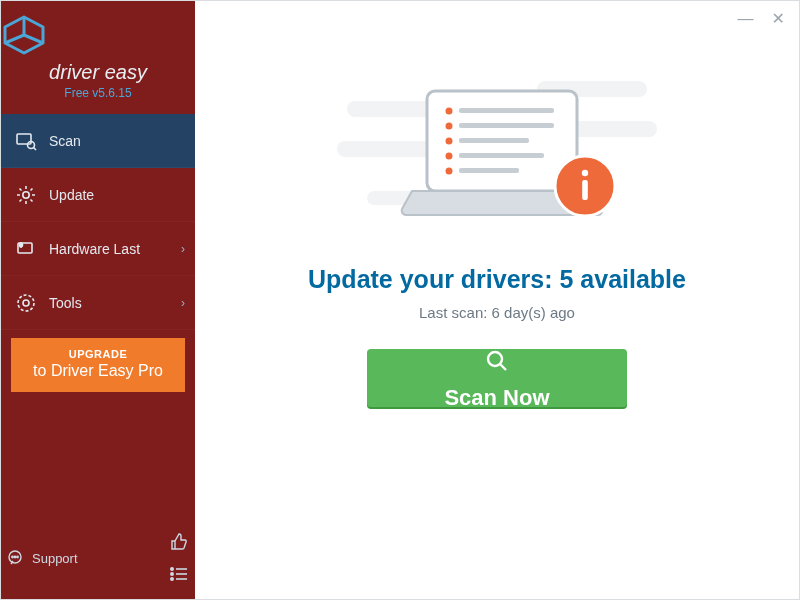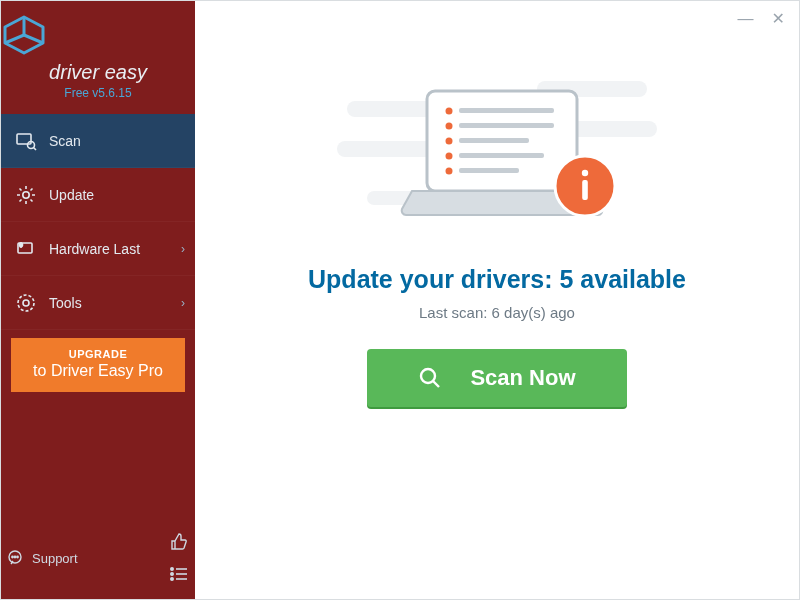--- a/index.html
+++ b/index.html
@@ -33,21 +33,21 @@
   .main { flex: 1; position: relative; background: #fff; }
   .titlebar { position: absolute; top: 0; right: 0; display: flex; gap: 18px; padding: 10px 14px; }
   .titlebar span { color: #9aa4ad; font-size: 16px; cursor: pointer; line-height: 1; }
 
   .content { height: 100%; display: flex; flex-direction: column; align-items: center; justify-content: flex-start; padding-top: 70px; }
   .illus { width: 320px; height: 170px; position: relative; }
   .cloud { position: absolute; background: #f1f3f5; border-radius: 20px; }
   .headline { margin-top: 24px; font-size: 25px; font-weight: 700; color: #0369a1; }
   .subline { margin-top: 10px; font-size: 15px; color: #6d7a85; text-align: right; }
 
-  .scan-btn { margin-top: 28px; background: #59b859; color: #fff; border: none; border-radius: 4px; height: 58px; width: 260px; font-size: 22px; font-weight: 600; display: flex; align-items: center; justify-content: center; gap: 28px; cursor: pointer; box-shadow: 0 2px 0 #3f9a3f; }
+  .scan-btn { margin-top: 28px; background: #59b859; color: #fff; border: none; border-radius: 4px; height: 58px; width: 260px; font-size: 22px; font-weight: 600; display: flex; align-items: center; gap: 12px; cursor: pointer; box-shadow: 0 2px 0 #3f9a3f; flex-direction: column; }
   .scan-btn .mag { width: 24px; height: 24px; }
 
   svg { display: block; }
 </style>
 </head>
 <body>
 
 <div class="app">
 
   <div class="sidebar">

